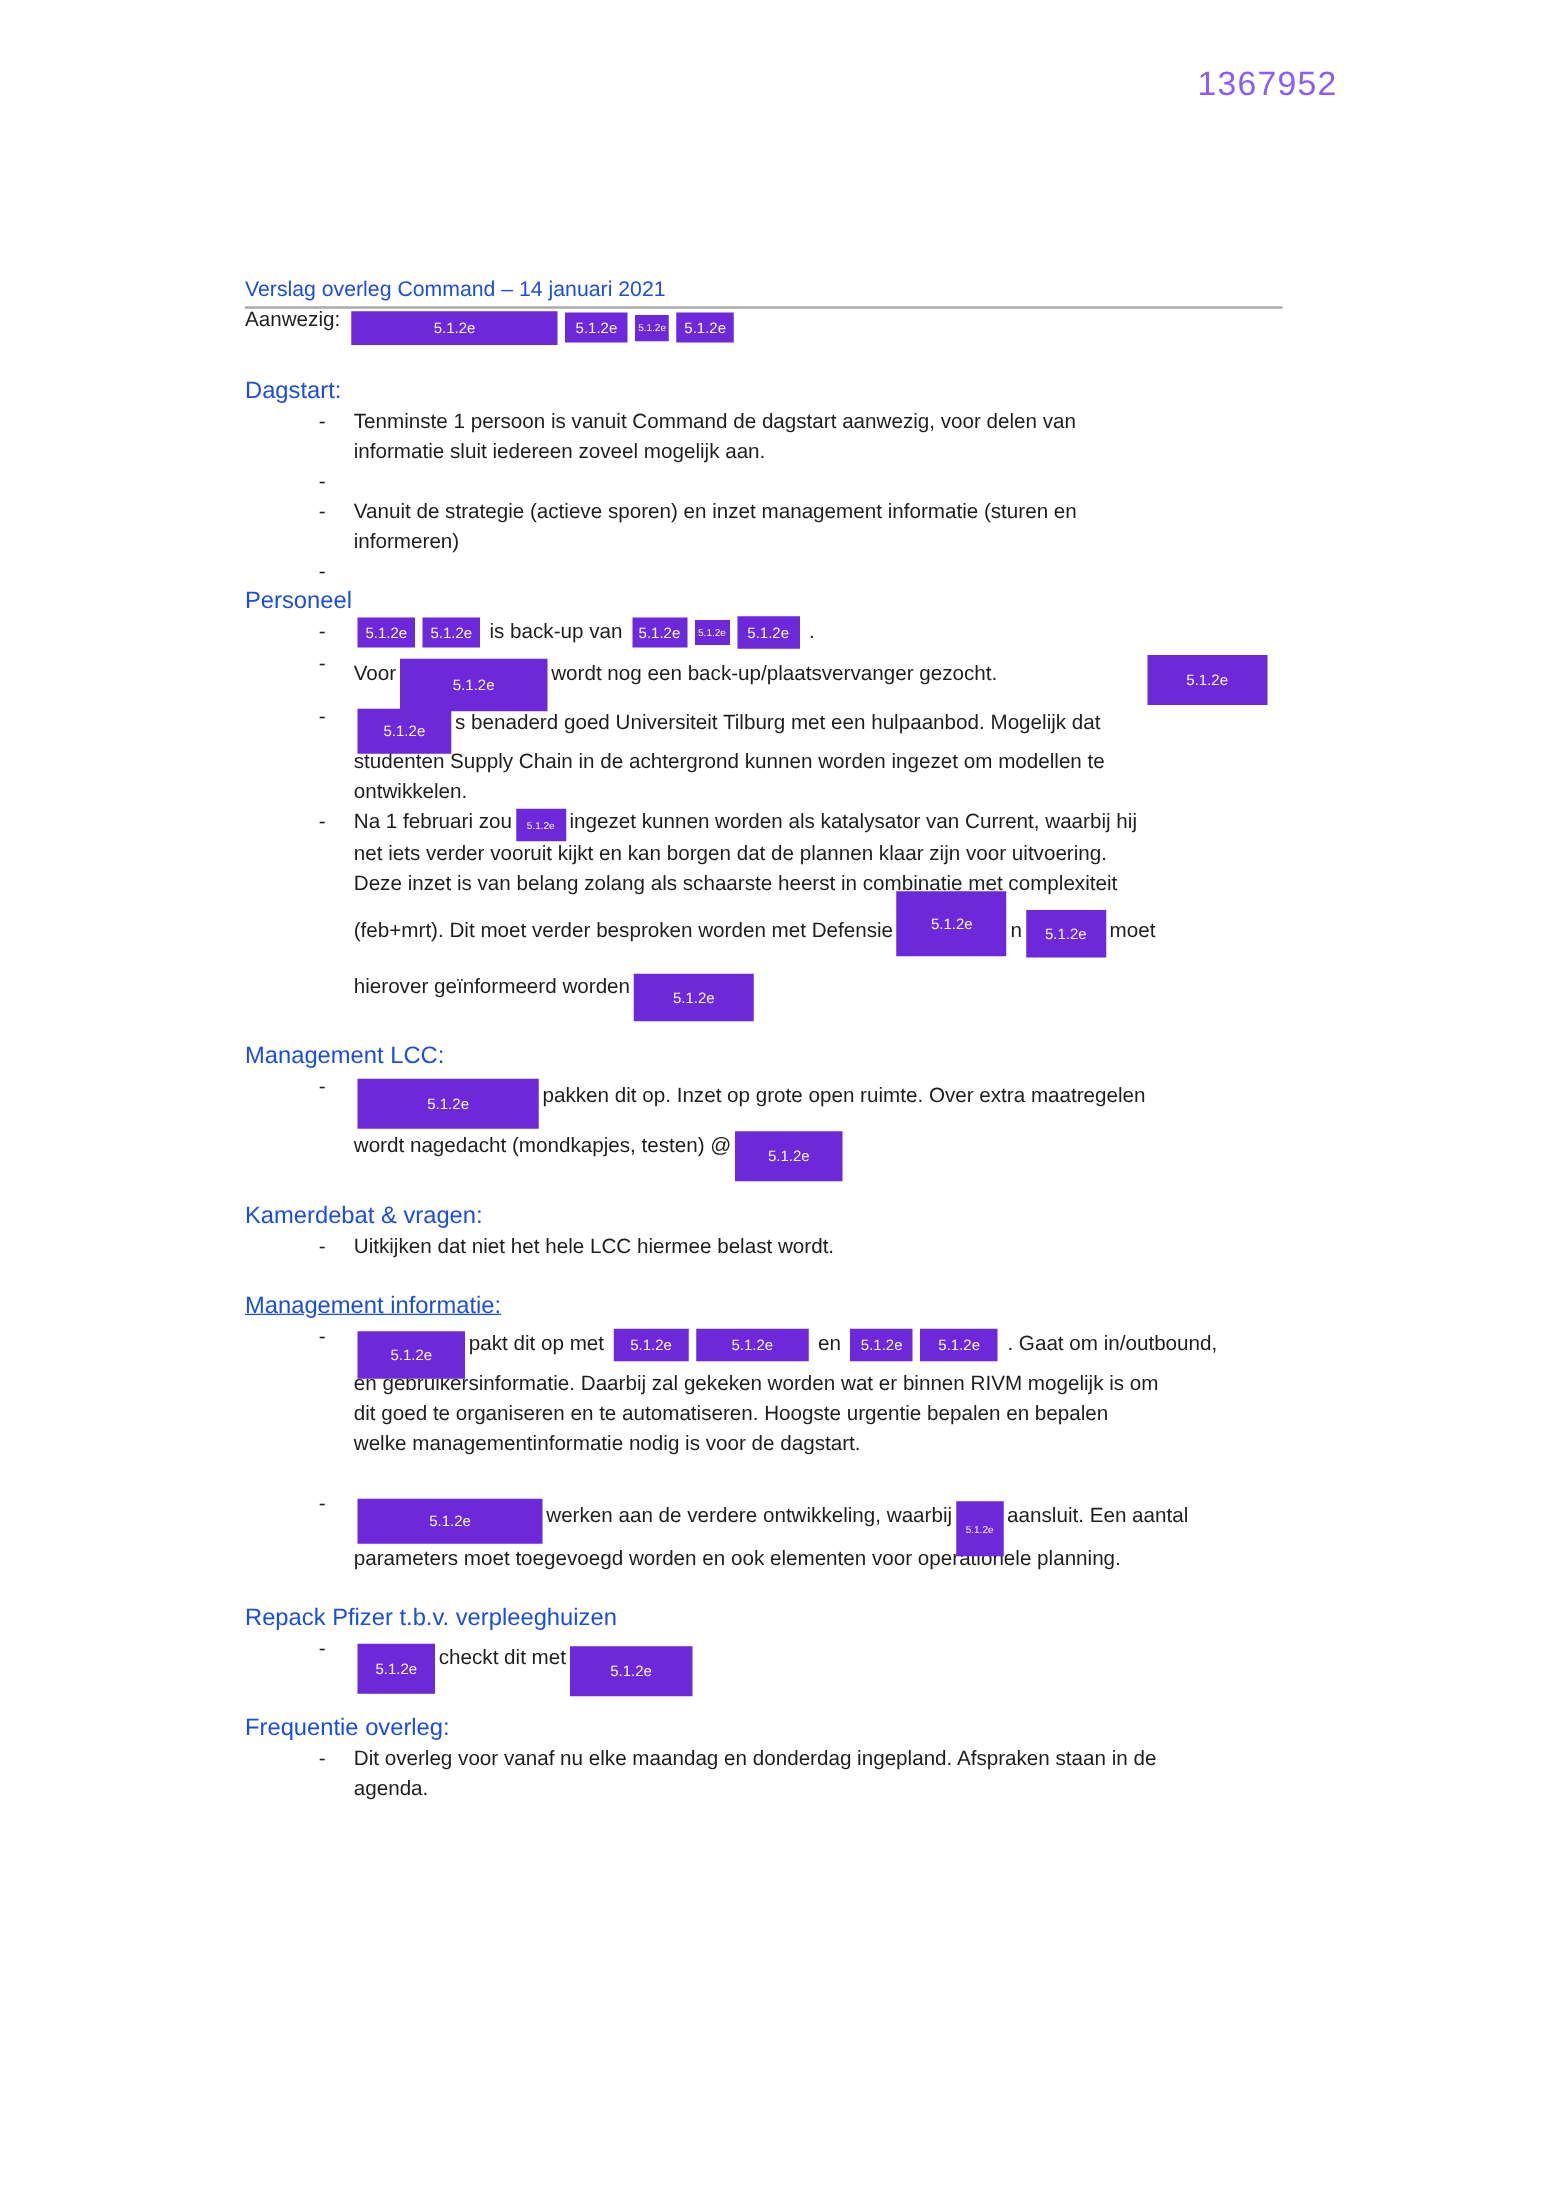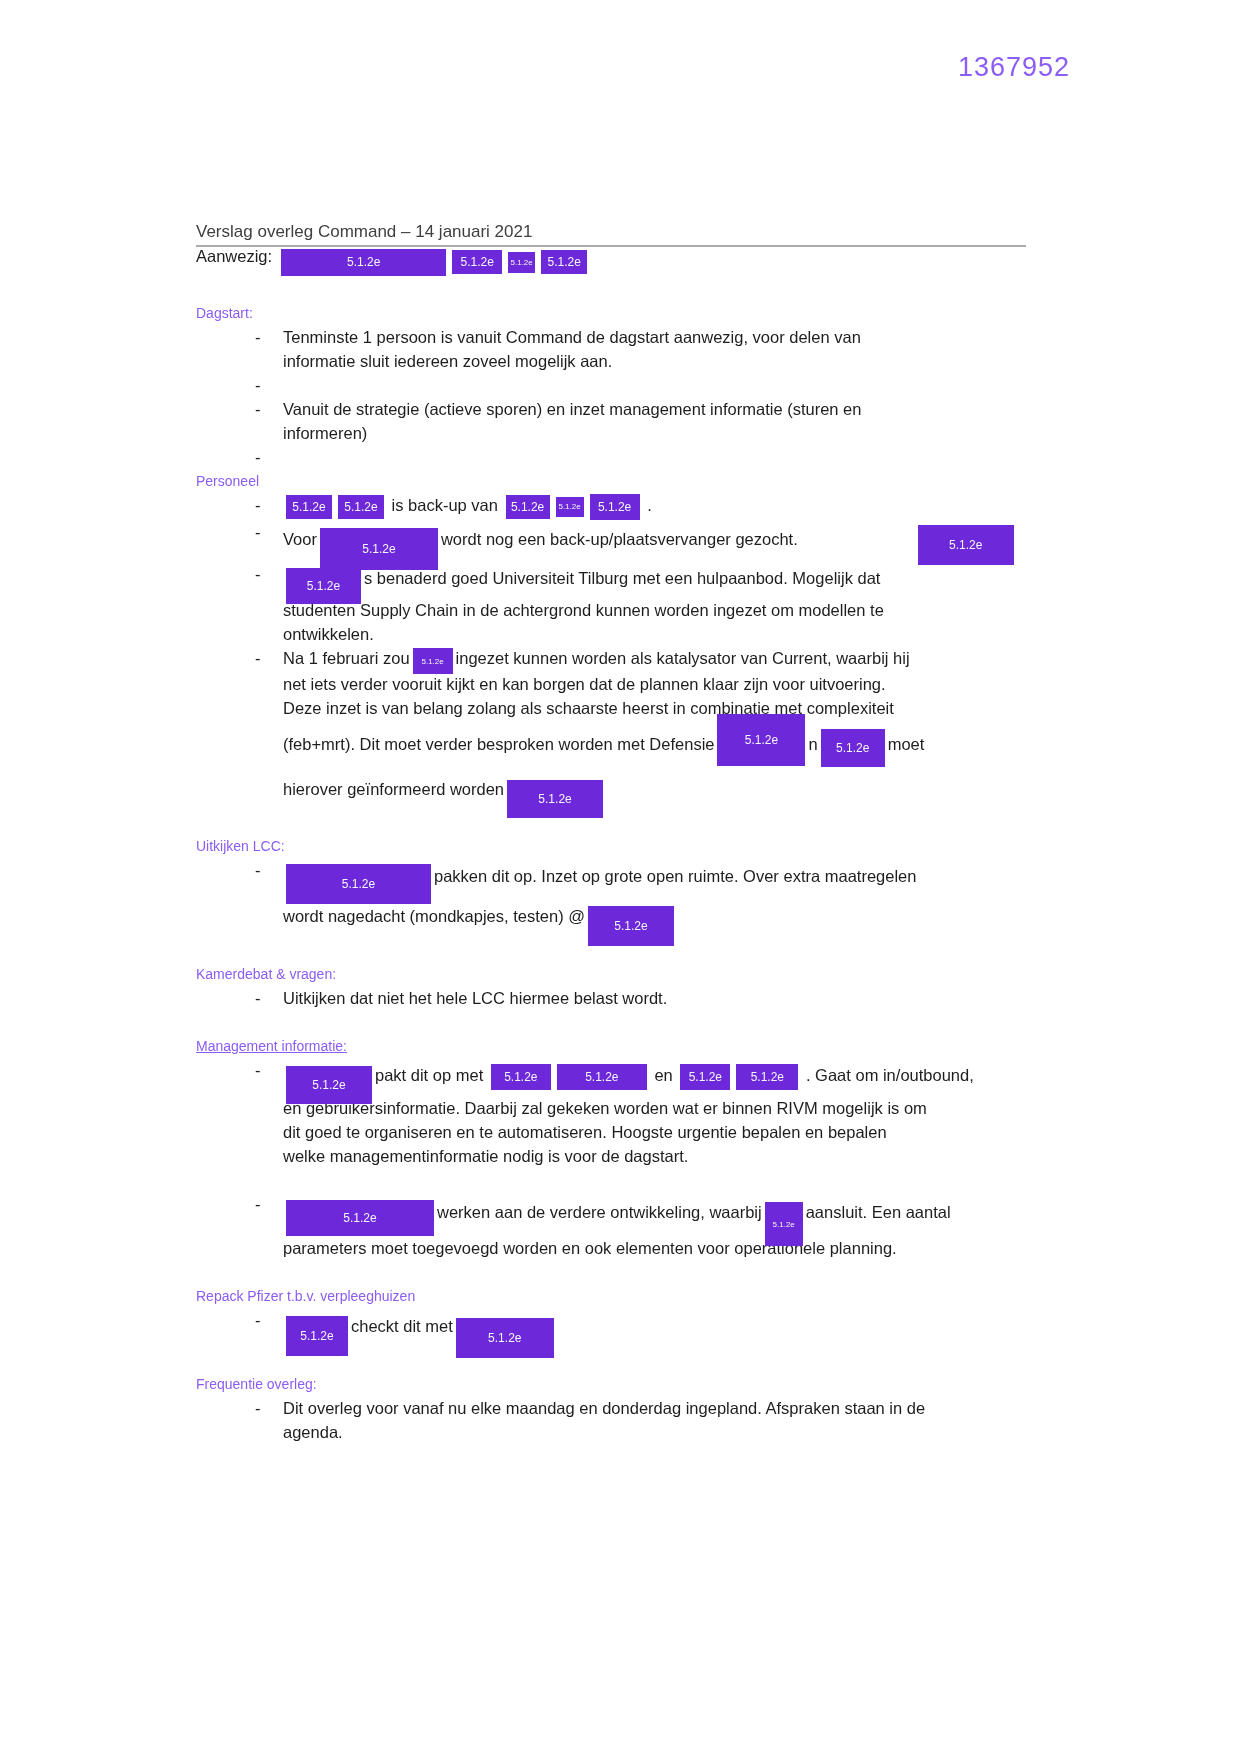--- a/index.html
+++ b/index.html
@@ -16,31 +16,31 @@
     top: 52px; left: 958px;
     font-size: 27px;
     letter-spacing: 1px;
     color: #8b5cf6;
   }
   .content {
     position: absolute;
     left: 196px; top: 222px;
     width: 724px;
   }
-  .doc-title { font-size: 17px; line-height: 20px; color: #404040; }
+  .doc-title { font-size: 17px; line-height: 20px; color: #1d4ed8; }
   .title-rule { height: 2px; background: #ababab; width: 830px; margin-top: 3px; }
   .attendees {
     display: flex; 
     height: 30px; font-size: 16.5px;
   }
   .attendees .label { margin-right: 6px; }
   .section { margin-top: 24px; }
   
   .section:nth-child(2) { margin-top: 0; }
-  .heading { font-size: 14px; line-height: 24px; color: #8b5cf6; }
+  .heading { font-size: 19px; line-height: 24px; color: #1d4ed8; }
   .heading.underlined { text-decoration: underline; }
   .bullet { display: flex; font-size: 16.5px; line-height: 24px; white-space: nowrap; }
   .dash { display: inline-block; margin-left: 59px; width: 28px; flex: none; }
   .btext { flex: none; }
   .redact {
     display: inline-flex; align-items: center; justify-content: center;
     background: #6d28d9; color: #f7f7f7;
     font-size: 12px;
     vertical-align: middle;
     position: relative;
@@ -102,21 +102,21 @@
           <div class="bullet">
             <span class="dash">-</span>
             <div class="btext"><span class="redact" style="width: 75px; height: 36px; top: 6px;">5.1.2e</span><span class="seg">s benaderd goed Universiteit Tilburg met een hulpaanbod. Mogelijk dat</span><br><span class="seg">studenten Supply Chain in de achtergrond kunnen worden ingezet om modellen te</span><br><span class="seg">ontwikkelen.</span></div>
           </div>
           <div class="bullet">
             <span class="dash">-</span>
             <div class="btext"><span class="seg">Na 1 februari zou</span><span class="redact small" style="width: 40px; height: 26px; top: 2px;">5.1.2e</span><span class="seg">ingezet kunnen worden als katalysator van Current, waarbij hij</span><br><span class="seg">net iets verder vooruit kijkt en kan borgen dat de plannen klaar zijn voor uitvoering.</span><br><span class="seg">Deze inzet is van belang zolang als schaarste heerst in combinatie met complexiteit</span><br><span class="seg">(feb+mrt). Dit moet verder besproken worden met Defensie</span><span class="redact" style="width: 88px; height: 52px; top: -6px;">5.1.2e</span><span class="seg">n</span><span class="redact" style="width: 64px; height: 38px; top: 2px;">5.1.2e</span><span class="seg">moet</span><br><span class="seg">hierover geïnformeerd worden</span><span class="redact" style="width: 96px; height: 38px; top: 8px;">5.1.2e</span></div>
           </div>
         </div>
         <div class="section">
-          <div class="heading">Uitkijken LCC:</div>
+          <div class="heading">Management LCC:</div>
           <div class="bullet">
             <span class="dash">-</span>
             <div class="btext"><span class="redact" style="width: 145px; height: 40px; top: 6px;">5.1.2e</span><span class="seg">pakken dit op. Inzet op grote open ruimte. Over extra maatregelen</span><br><span class="seg">wordt nagedacht (mondkapjes, testen) @</span><span class="redact" style="width: 86px; height: 40px; top: 8px;">5.1.2e</span></div>
           </div>
         </div>
         <div class="section">
           <div class="heading">Kamerdebat &amp; vragen:</div>
           <div class="bullet">
             <span class="dash">-</span>
             <div class="btext"><span class="seg">Uitkijken dat niet het hele LCC hiermee belast wordt.</span></div>

